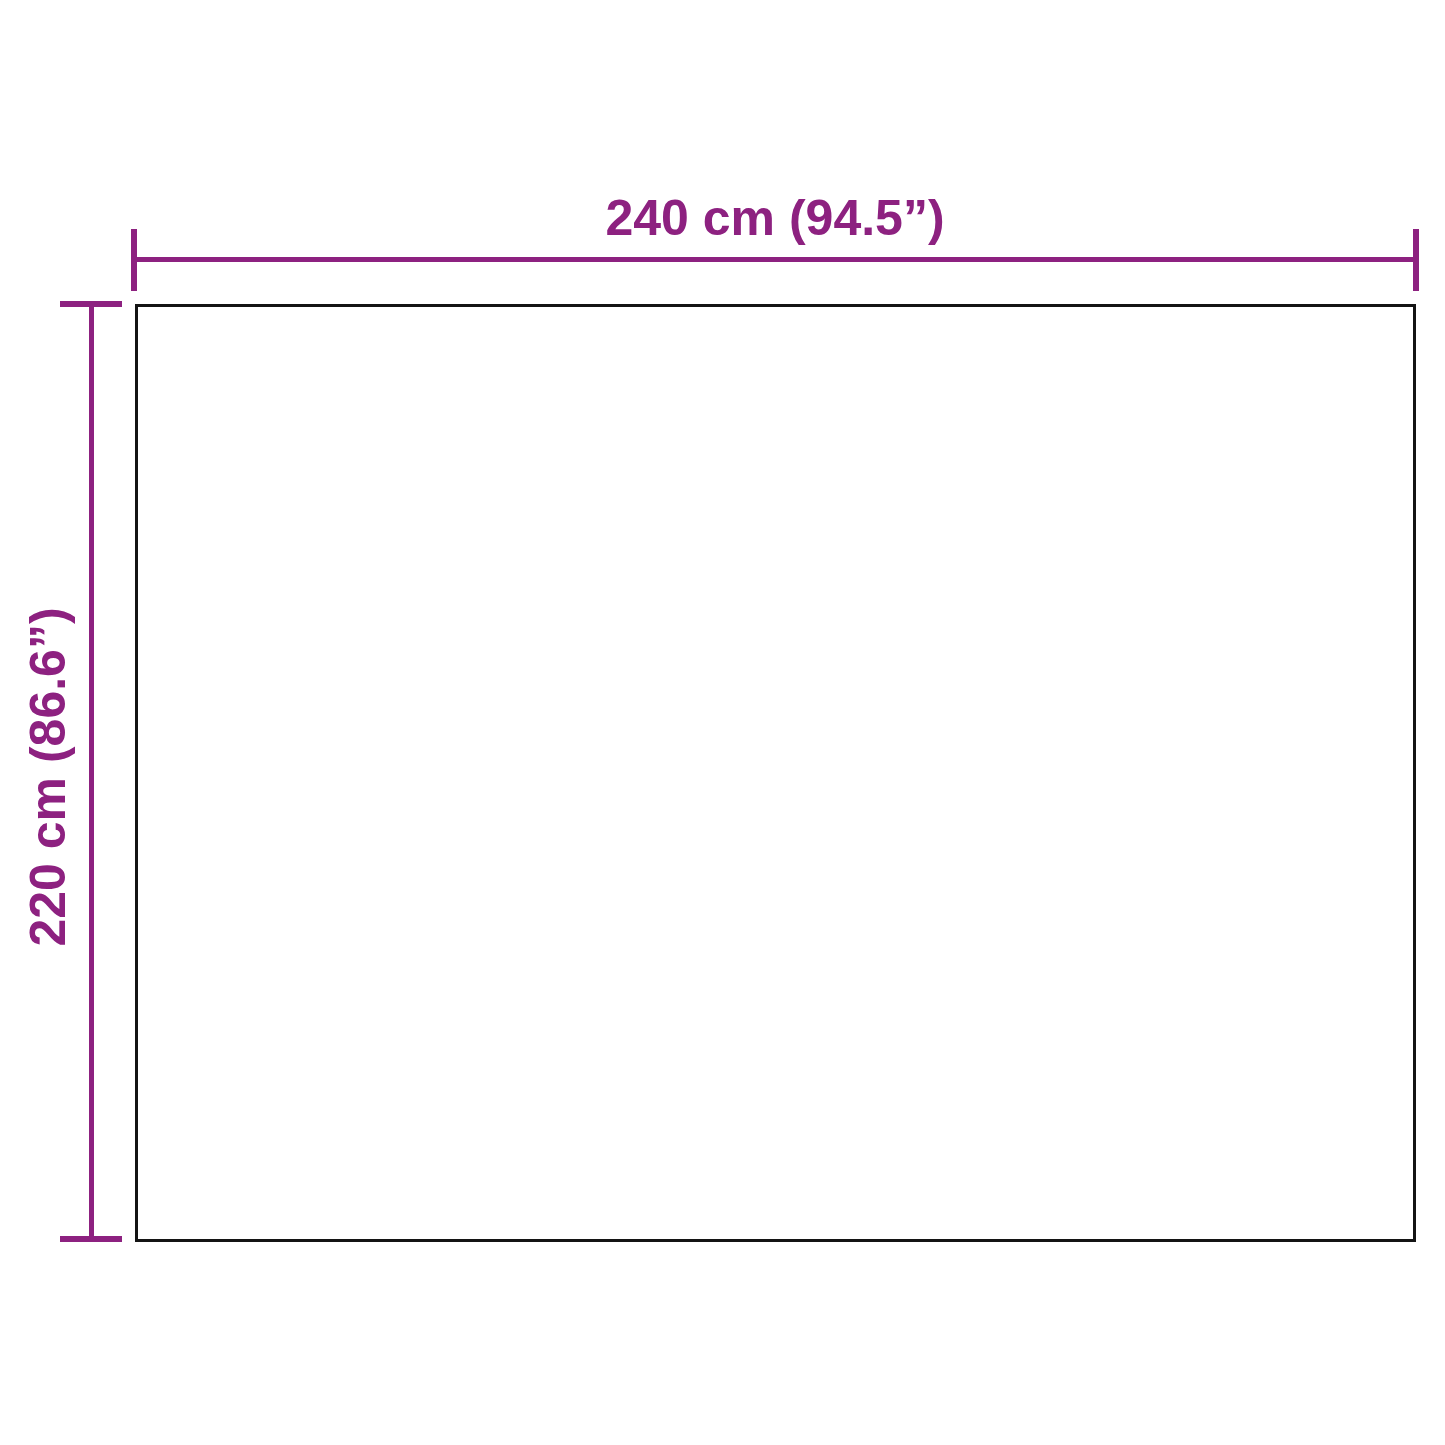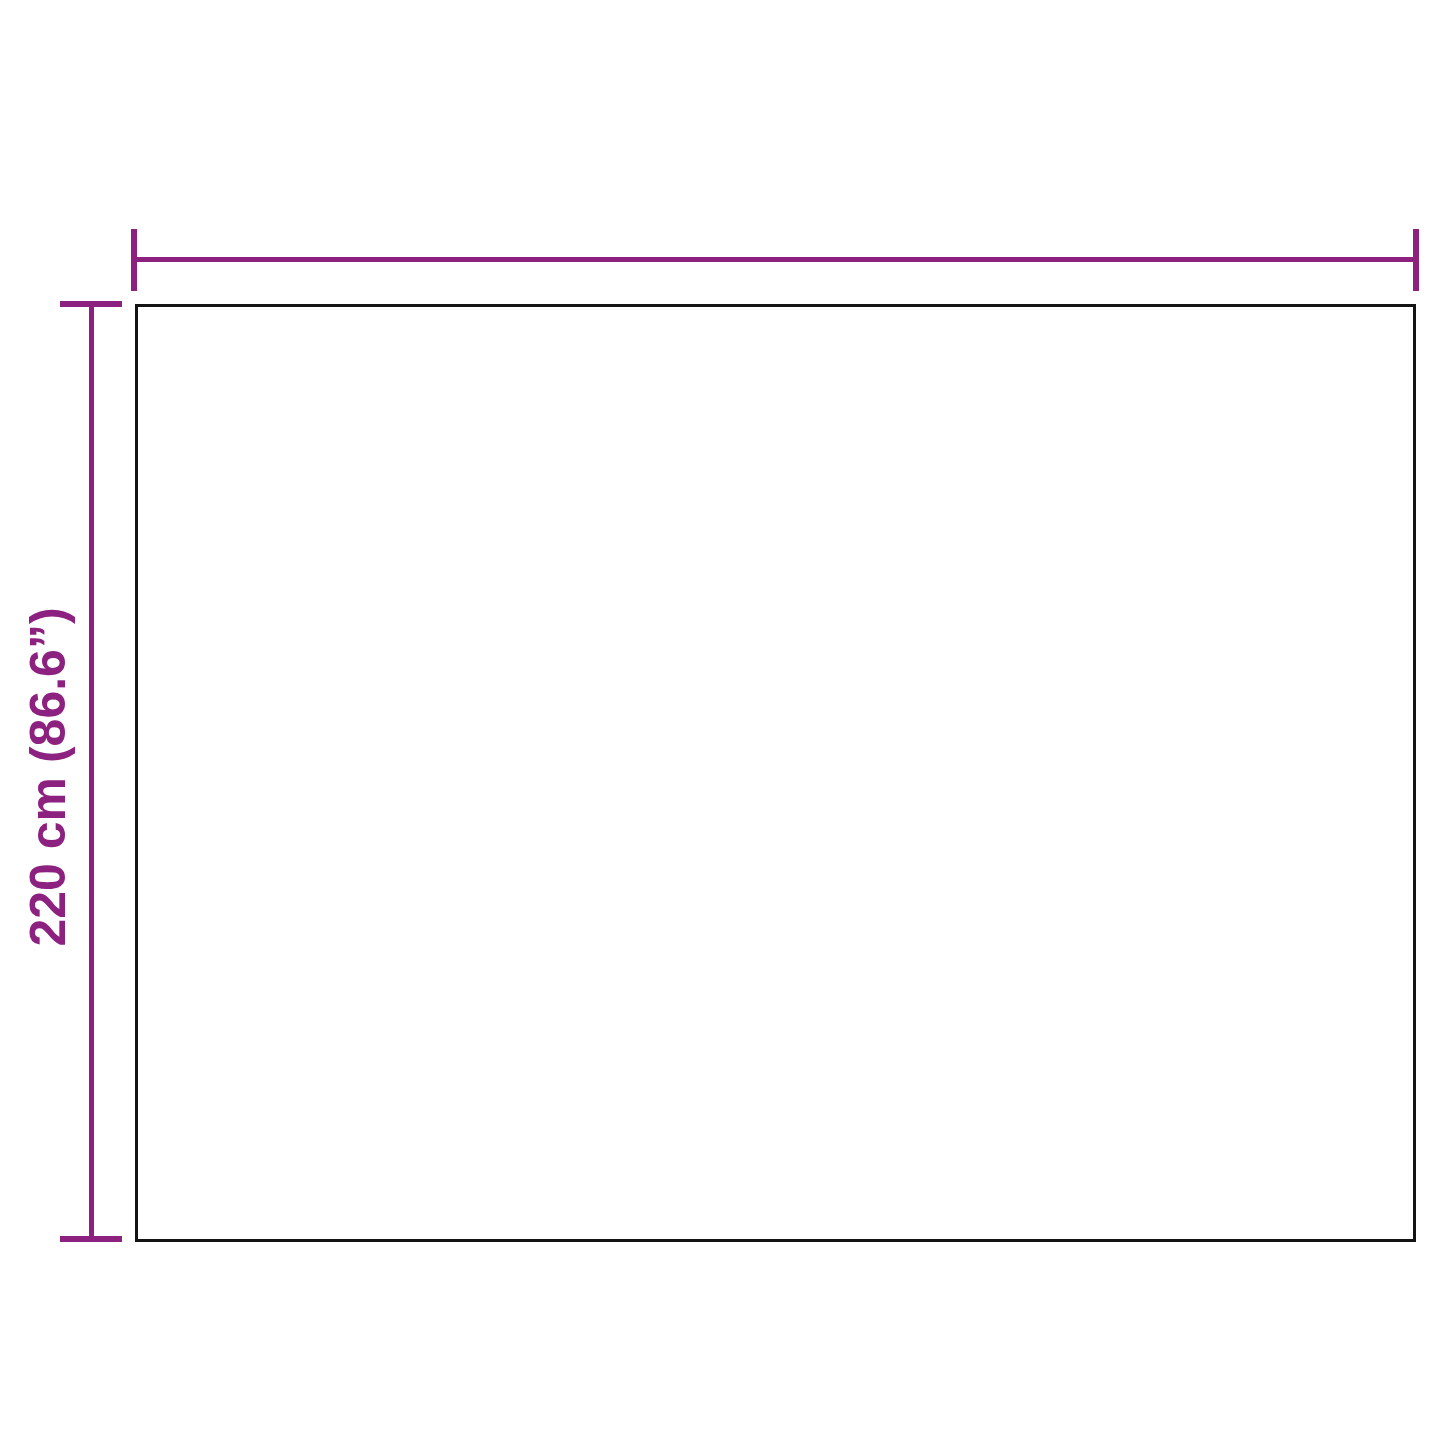--- a/index.html
+++ b/index.html
@@ -67,16 +67,17 @@
   <div class="product-rect"></div>
 
   <div class="dim-line h-line"></div>
   <div class="dim-line h-cap-l"></div>
   <div class="dim-line h-cap-r"></div>
 
   <div class="dim-line v-line"></div>
   <div class="dim-line v-cap-t"></div>
   <div class="dim-line v-cap-b"></div>
 
+  <div class="dim-label width-label">240 cm (94.5”)</div>
 
   <div class="dim-label height-label">220 cm (86.6”)</div>
 
 </div>
 
 </body></html>

